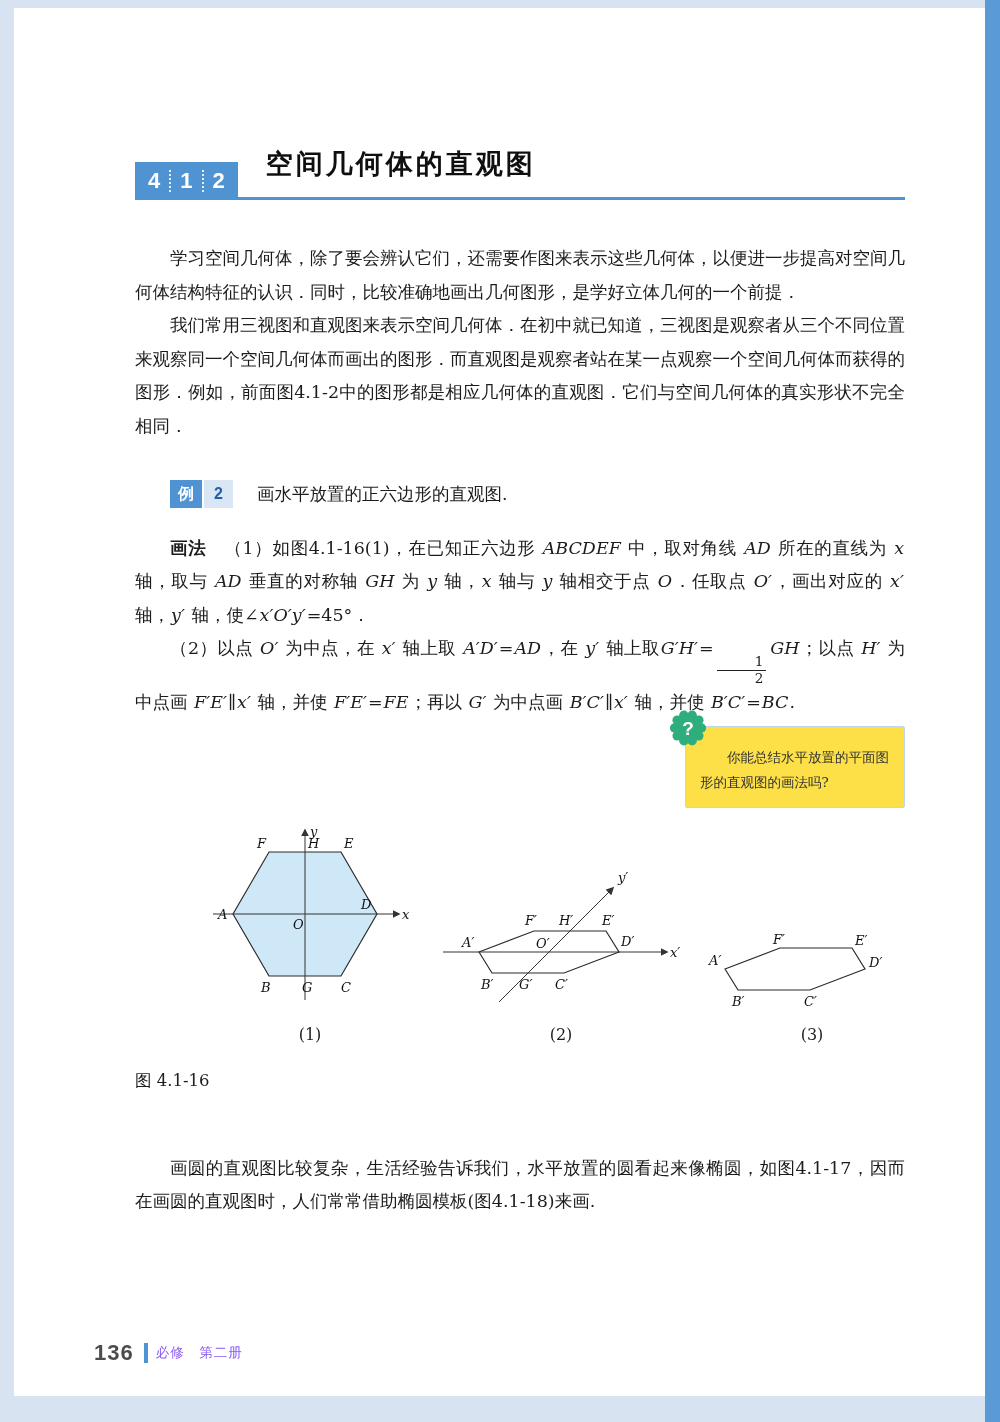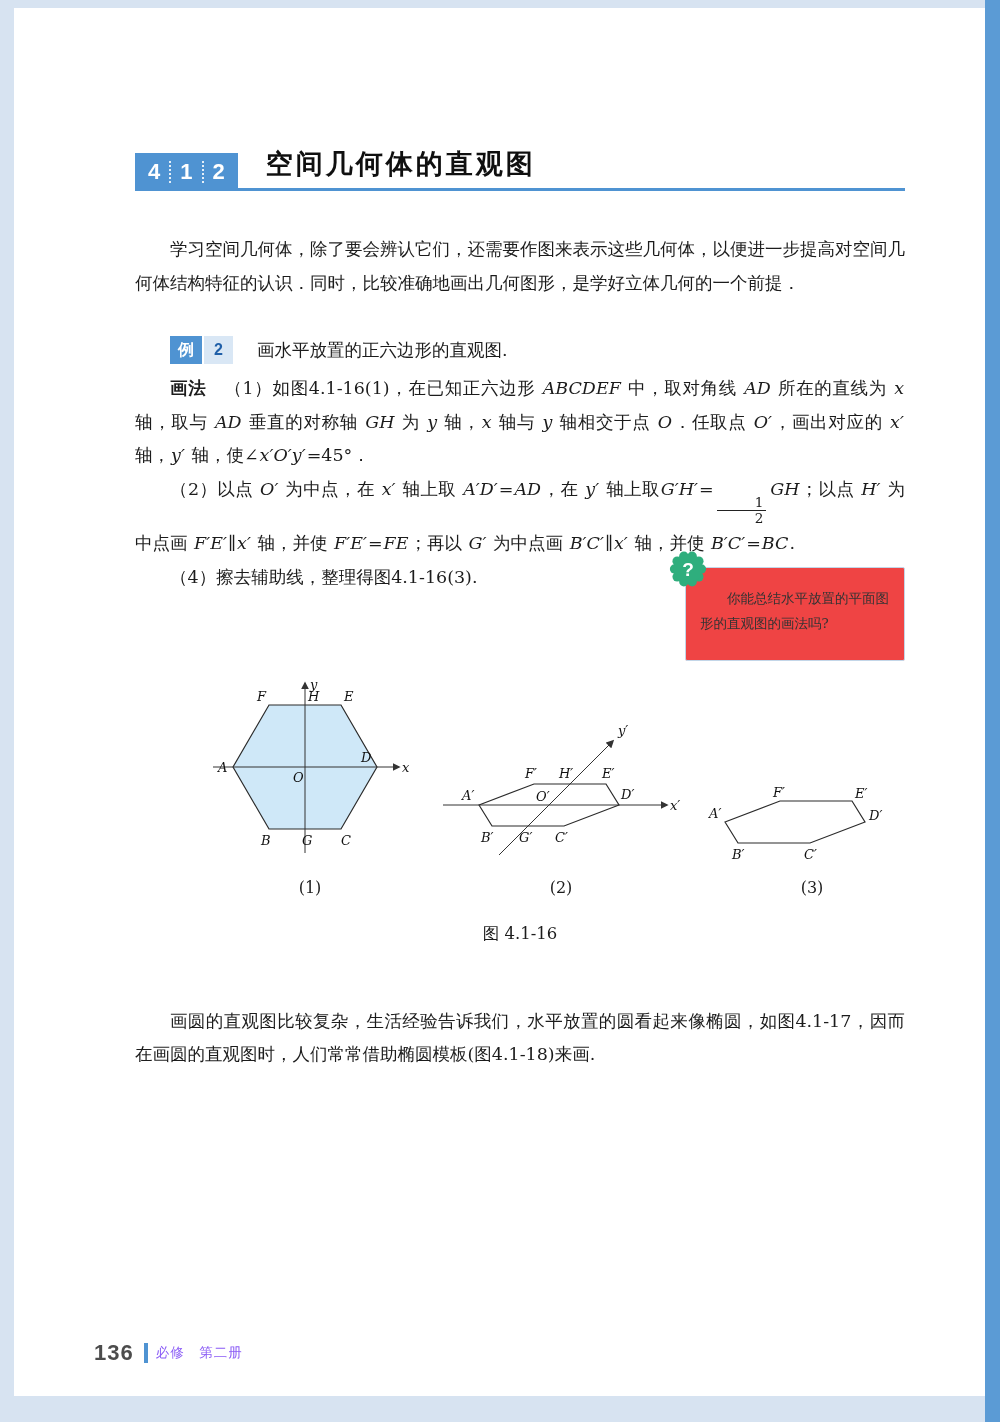--- a/index.html
+++ b/index.html
@@ -8,56 +8,56 @@
   .page{position:absolute;left:14px;top:8px;width:971px;height:1388px;background:#ffffff;}
   .accent-bar{position:absolute;right:0;top:0;width:15px;height:1422px;background:#5b9bd5;}
   .content{padding:138px 80px 0 121px;}
 
   
   .sec-header{display:flex;align-items:flex-end;margin-bottom:42px;}
   .sec-num{display:flex;align-items:center;background:#4f93d2;color:#fff;
            font-family:"Liberation Sans",sans-serif;font-weight:bold;font-size:22px;padding:8px 4px;}
   .sec-num span{padding:0 9px;line-height:1;}
   .sec-num span + span{border-left:2px dotted rgba(255,255,255,.85);}
-  .sec-title-wrap{flex:1;border-bottom:3px solid #4f93d2;padding:0 0 6px 28px;}
+  .sec-title-wrap{flex:1;border-bottom:3px solid #4f93d2;padding:0 0 15px 28px;}
   .sec-title{font-family:"Liberation Sans",sans-serif;font-weight:bold;font-size:27px;
              letter-spacing:3px;color:#0f0f0f;}
 
   
   .para{font-size:17.5px;line-height:1.92;text-align:justify;text-indent:2em;margin:0;}
   .mi{font-family:"DejaVu Serif",serif;font-style:italic;padding:0 1px;}
   b.mlabel{font-weight:bold;}
   .frac{display:inline-flex;flex-direction:column;text-align:center;font-size:0.78em;
         line-height:1.15;vertical-align:-0.85em;margin:0 3px;font-style:normal;}
   .frac .num{border-bottom:1px solid #222;padding:0 3px;}
   .frac .den{padding:0 3px;}
 
   
   .example-row{margin:36px 0 4px 0;display:flex;align-items:center;}
   .badge{display:inline-flex;margin-left:35px;font-family:"Liberation Sans",sans-serif;
          font-weight:bold;font-size:16px;line-height:1;}
   .badge-label{background:#4f93d2;color:#fff;padding:6px 8px;}
   .badge-num{background:#d9e7f5;color:#1f5fa8;padding:6px 10px;margin-left:2px;}
   .example-statement{margin-left:24px;font-size:17.5px;}
 
-  .method{margin-top:8px;}
+  .method{margin-top:24px;}
 
   
   .note-float{float:right;width:220px;margin:6px 0 14px 26px;position:relative;}
-  .note-box{border:1px solid #c3d6e8;background:#ef4444;padding:18px 12px 24px 14px;
+  .note-box{border:1px solid #c3d6e8;background:#fde047;padding:18px 12px 12px 14px;
             font-size:13.5px;line-height:1.85;color:#333;text-indent:2em;border-radius:2px;}
   .qicon{position:absolute;left:-18px;top:-19px;width:42px;height:42px;}
 
   
   .figures{display:flex;align-items:flex-end;margin:30px 0 0 70px;clear:both;}
   .fig{display:flex;flex-direction:column;align-items:center;}
   .fig + .fig{margin-left:22px;}
   .fig svg text{font-family:"DejaVu Serif",serif;font-style:italic;font-size:13px;fill:#111;}
   .fig-sub{font-size:16px;margin-top:8px;font-style:normal;}
-  .fig-caption{text-align:center;font-size:16.5px;margin-top:26px;}
+  .fig-caption{font-size:16.5px;margin-top:26px;}
 
   .closing{margin-top:60px;}
 
   
   .footer{position:absolute;left:80px;top:1332px;display:flex;align-items:center;
           font-family:"Liberation Sans",sans-serif;}
   .footer .pagenum{font-size:22px;font-weight:bold;color:#4c4c4c;letter-spacing:1px;}
   .footer .bar{width:4px;height:20px;background:#4f93d2;margin:0 8px 0 10px;}
   .footer .book{font-size:13.5px;color:#8b5cf6;letter-spacing:1px;}
 </style>
@@ -73,20 +73,21 @@
           <span>4</span>
           <span>1</span>
           <span>2</span>
         </div>
         <div class="sec-title-wrap">
           <span class="sec-title">空间几何体的直观图</span>
         </div>
       </div>
 
       <p class="para">学习空间几何体，除了要会辨认它们，还需要作图来表示这些几何体，以便进一步提高对空间几何体结构特征的认识．同时，比较准确地画出几何图形，是学好立体几何的一个前提．</p>
+      <p class="para">我们常用三视图和直观图来表示空间几何体．在初中就已知道，三视图是观察者从三个不同位置来观察同一个空间几何体而画出的图形．而直观图是观察者站在某一点观察一个空间几何体而获得的图形．例如，前面图4.1-2中的图形都是相应几何体的直观图．它们与空间几何体的真实形状不完全相同．</p>
 
       <div class="example-row">
         <span class="badge">
           <span class="badge-label">例</span>
           <span class="badge-num">2</span>
         </span>
         <span class="example-statement">画水平放置的正六边形的直观图.</span>
       </div>
 
       <div class="method">
@@ -111,21 +112,20 @@
                 <circle cx="33.3" cy="30.2" r="5"></circle>
               <circle cx="22" cy="22" r="15"></circle>
             </g>
             <text x="22" y="29" text-anchor="middle" font-size="20" font-weight="bold" fill="#ffffff" font-family="Liberation Sans, sans-serif" font-style="normal">?</text>
           </svg>
           <div class="note-box">
             <span>你能总结水平放置的平面图形的直观图的画法吗?</span>
           </div>
         </div>
 
-        <p class="para"><span>（4）擦去辅助线，整理得图4.1-16(3).</span></p>
       </div>
 
       <div class="figures">
 
         <div class="fig">
           <svg width="210" height="195" viewBox="0 0 210 195">
             <defs>
               <marker id="arr1" viewBox="0 0 10 10" refX="8" refY="5" markerWidth="8" markerHeight="8" orient="auto">
                 <path d="M0,0 L10,5 L0,10 z" fill="#333"></path>
               </marker>

